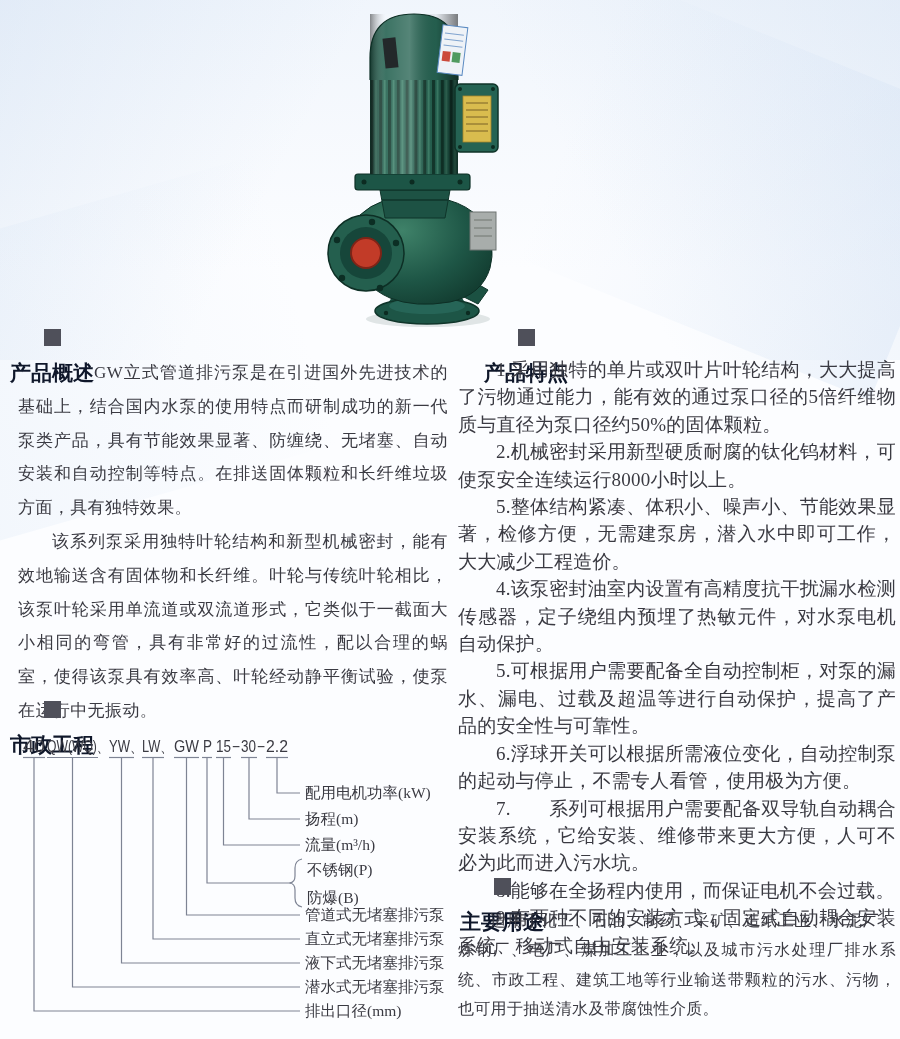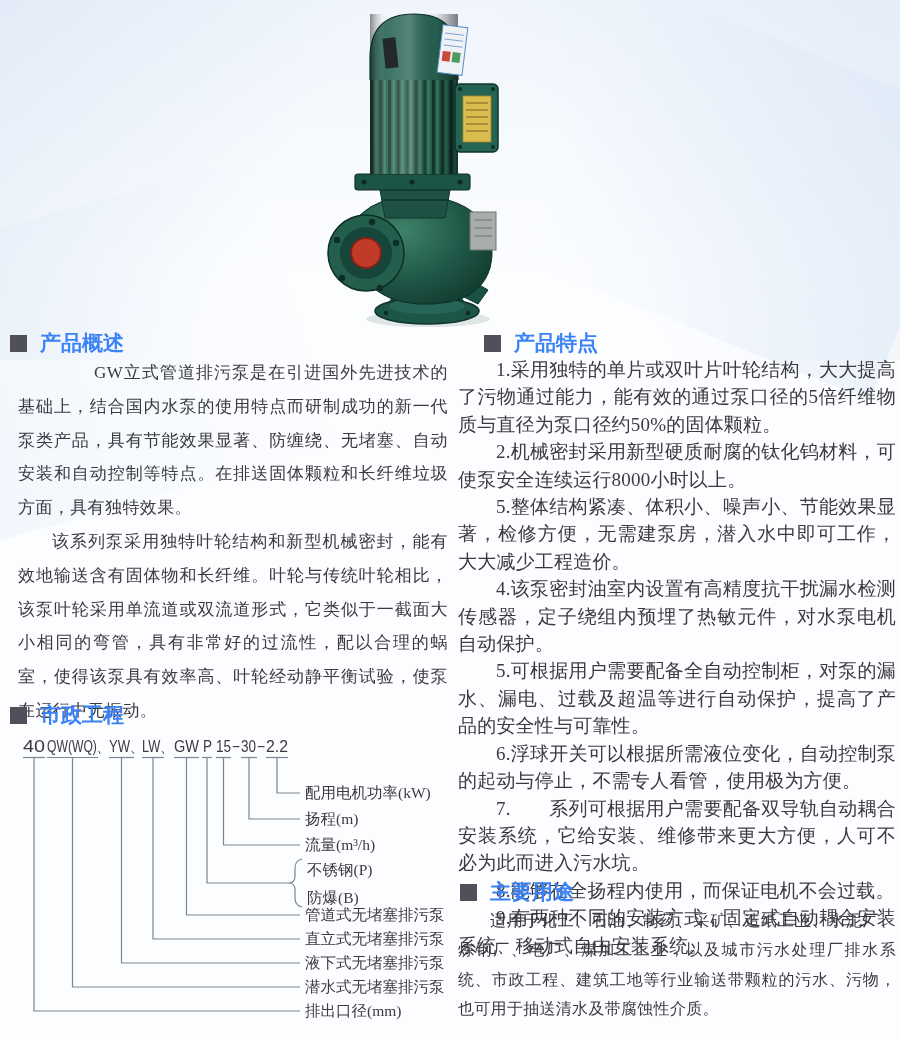--- a/index.html
+++ b/index.html
@@ -11,21 +11,21 @@
   .wm1{left:0;top:0;width:900px;height:360px;
     background:
       linear-gradient(118deg, rgba(198,216,238,.34) 0%, rgba(255,255,255,0) 34%),
       linear-gradient(242deg, rgba(198,216,238,.30) 0%, rgba(255,255,255,0) 38%),
       linear-gradient(180deg, rgba(214,228,245,.30), rgba(255,255,255,0) 75%);}
   .wm2{left:-90px;top:180px;width:560px;height:300px;transform:rotate(-16deg);
     background:linear-gradient(90deg, rgba(205,222,242,.22), rgba(255,255,255,0) 70%);}
   .wm3{left:560px;top:40px;width:380px;height:300px;transform:rotate(22deg);
     background:linear-gradient(90deg, rgba(255,255,255,0), rgba(203,220,242,.30));}
   .sec{position:absolute;display:flex;align-items:center;gap:13px;
-       font-family:"Liberation Sans",sans-serif;font-weight:bold;font-size:21px;color:#3b82f6;}
+       font-family:"Liberation Sans",sans-serif;font-weight:bold;font-size:21px;color:#0f172a;flex-direction:column;}
   .sq{width:17px;height:17px;background:#4f505a;flex:0 0 auto;}
   .txt{position:absolute;text-align:justify;}
   .txt p{margin:0;}
   .ind2{text-indent:2em;}
   .indbig{text-indent:76px;}
   .ov{font-size:17px;line-height:33.8px;letter-spacing:.4px;}
   .ft{font-size:19px;line-height:27.4px;letter-spacing:.2px;}
   .us{font-size:16px;line-height:29.3px;letter-spacing:.3px;}
   svg text{fill:#3a3a42;}
   .codeT{font-family:"Liberation Sans",sans-serif;font-size:16px;}

